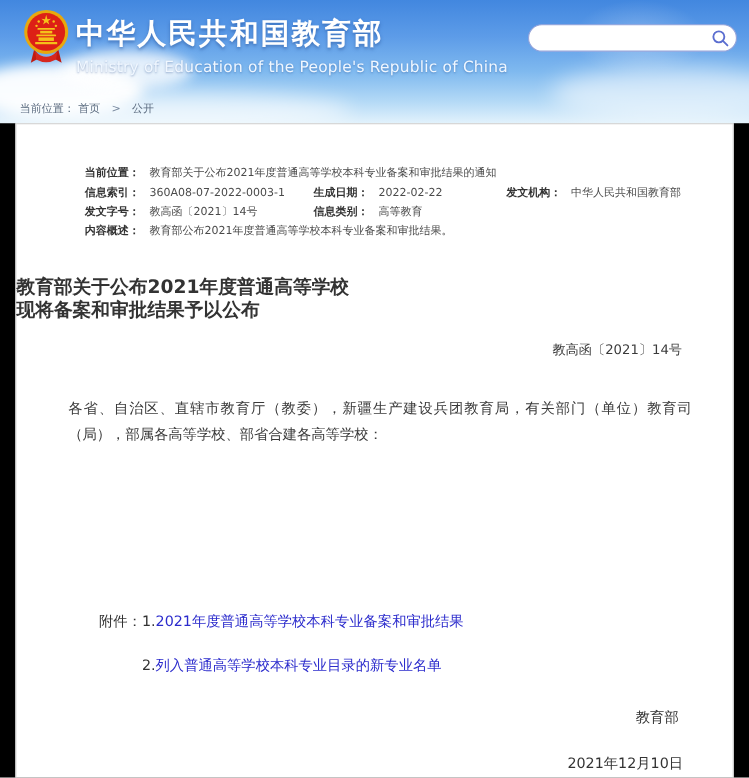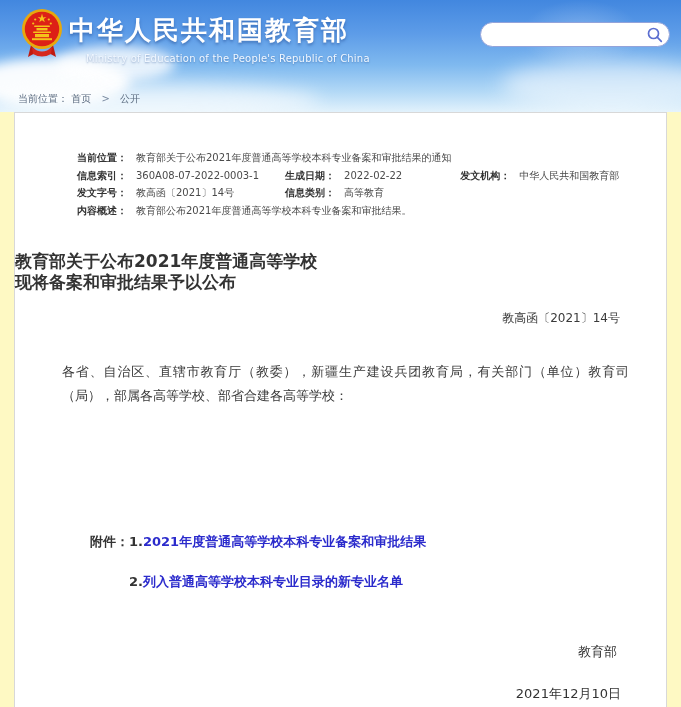--- a/index.html
+++ b/index.html
@@ -1,37 +1,37 @@
 <!DOCTYPE html>
 <html><head>
 <meta charset="utf-8">
 <style>
   * { margin:0; padding:0; box-sizing:border-box; }
   html,body { width:681px; height:707px; overflow:hidden; background:#fff;
     font-family:"DejaVu Sans","Liberation Sans",sans-serif; }
-  .page { position:relative; width:681px; height:707px; background:#fef9c3; overflow:hidden; }
+  .page { position:relative; width:681px; height:707px; background:#000000; overflow:hidden; }
 
   
   .sky { position:absolute; left:0; top:0; width:681px; height:112px; overflow:hidden;
     background:linear-gradient(180deg,#4287df 0%, #5d9ce8 30%, #7fb9ef 58%, #b3d9f6 82%, #e2f2fc 100%); }
   .cloud { position:absolute; background:#fff; border-radius:50%; filter:blur(6px); }
   .cloud.c1 { left:-30px; top:58px; width:160px; height:48px; opacity:.95; }
   .cloud.c2 { left:55px;  top:46px; width:120px; height:36px; opacity:.8; }
   .cloud.c3 { left:-10px; top:84px; width:330px; height:34px; opacity:.6; filter:blur(9px); }
   .cloud.c4 { right:-40px; top:60px; width:220px; height:50px; opacity:.55; filter:blur(10px); }
   .glow { position:absolute; right:40px; top:0; width:120px; height:70px; opacity:.25;
     background:radial-gradient(closest-side,#ffffff,transparent); }
 
   .emblem { position:absolute; left:20px; top:7px; width:44px; height:52px; }
 
   .site-block { position:absolute; left:69px; top:13px; white-space:nowrap; }
   .site-title { font-size:26px; font-weight:bold; color:#ffffff; letter-spacing:2px;
     text-shadow:0 2px 3px rgba(30,70,140,.5); }
-  .site-sub { font-size:10px; color:#f0f7ff; margin-top:5px; letter-spacing:.2px;
-    text-shadow:0 1px 2px rgba(30,70,140,.45);margin-left:17px; }
+  .site-sub { font-size:14px; color:#f0f7ff; margin-top:5px; letter-spacing:.2px;
+    text-shadow:0 1px 2px rgba(30,70,140,.45); }
 
   .search-box { position:absolute; right:11px; top:22px; width:190px; height:25px;
     background:#ffffff; border:1px solid #93a3da; border-radius:13px; }
   .search-input { position:absolute; left:11px; top:2px; width:150px; height:19px;
     border:none; outline:none; background:transparent; font-size:12px; color:#333;
     font-family:"DejaVu Sans","Liberation Sans",sans-serif; }
   .search-btn { position:absolute; right:5px; top:3px; width:18px; height:18px;
     border:none; background:transparent; cursor:pointer; padding:0; }
 
   
@@ -56,21 +56,21 @@
     font-size:17px; font-weight:bold; color:#333; line-height:21px; }
 
   .doc-number { position:absolute; top:197px; right:46px; font-size:12px; color:#3a3a3a; }
 
   .salutation { position:absolute; left:47px; top:247px; width:567px; font-size:13px;
     color:#3a3a3a; line-height:24px; text-align:justify; }
 
   .body-para { position:absolute; left:47px; top:307px; width:567px; font-size:13px;
     color:#3a3a3a; line-height:24px; text-indent:2em; text-align:justify; }
 
-  .attachments { position:absolute; left:75px; top:420px; font-size:13px; color:#333;font-weight:bold; }
+  .attachments { position:absolute; left:75px; top:444px; font-size:13px; color:#333; }
   .att-row { line-height:18px; white-space:nowrap; }
   .att-row2 { margin-top:22px; padding-left:39px; }
   .att-label { color:#333; }
   .att-prefix { color:#333; }
   .att-link { color:#2b2bcc; text-decoration:none; cursor:pointer; }
 
   .signer { position:absolute; top:530px; right:49px; font-size:13px; color:#333; }
   .sign-date { position:absolute; top:572px; right:45px; font-size:13px; color:#333; }
 </style>
 </head>

